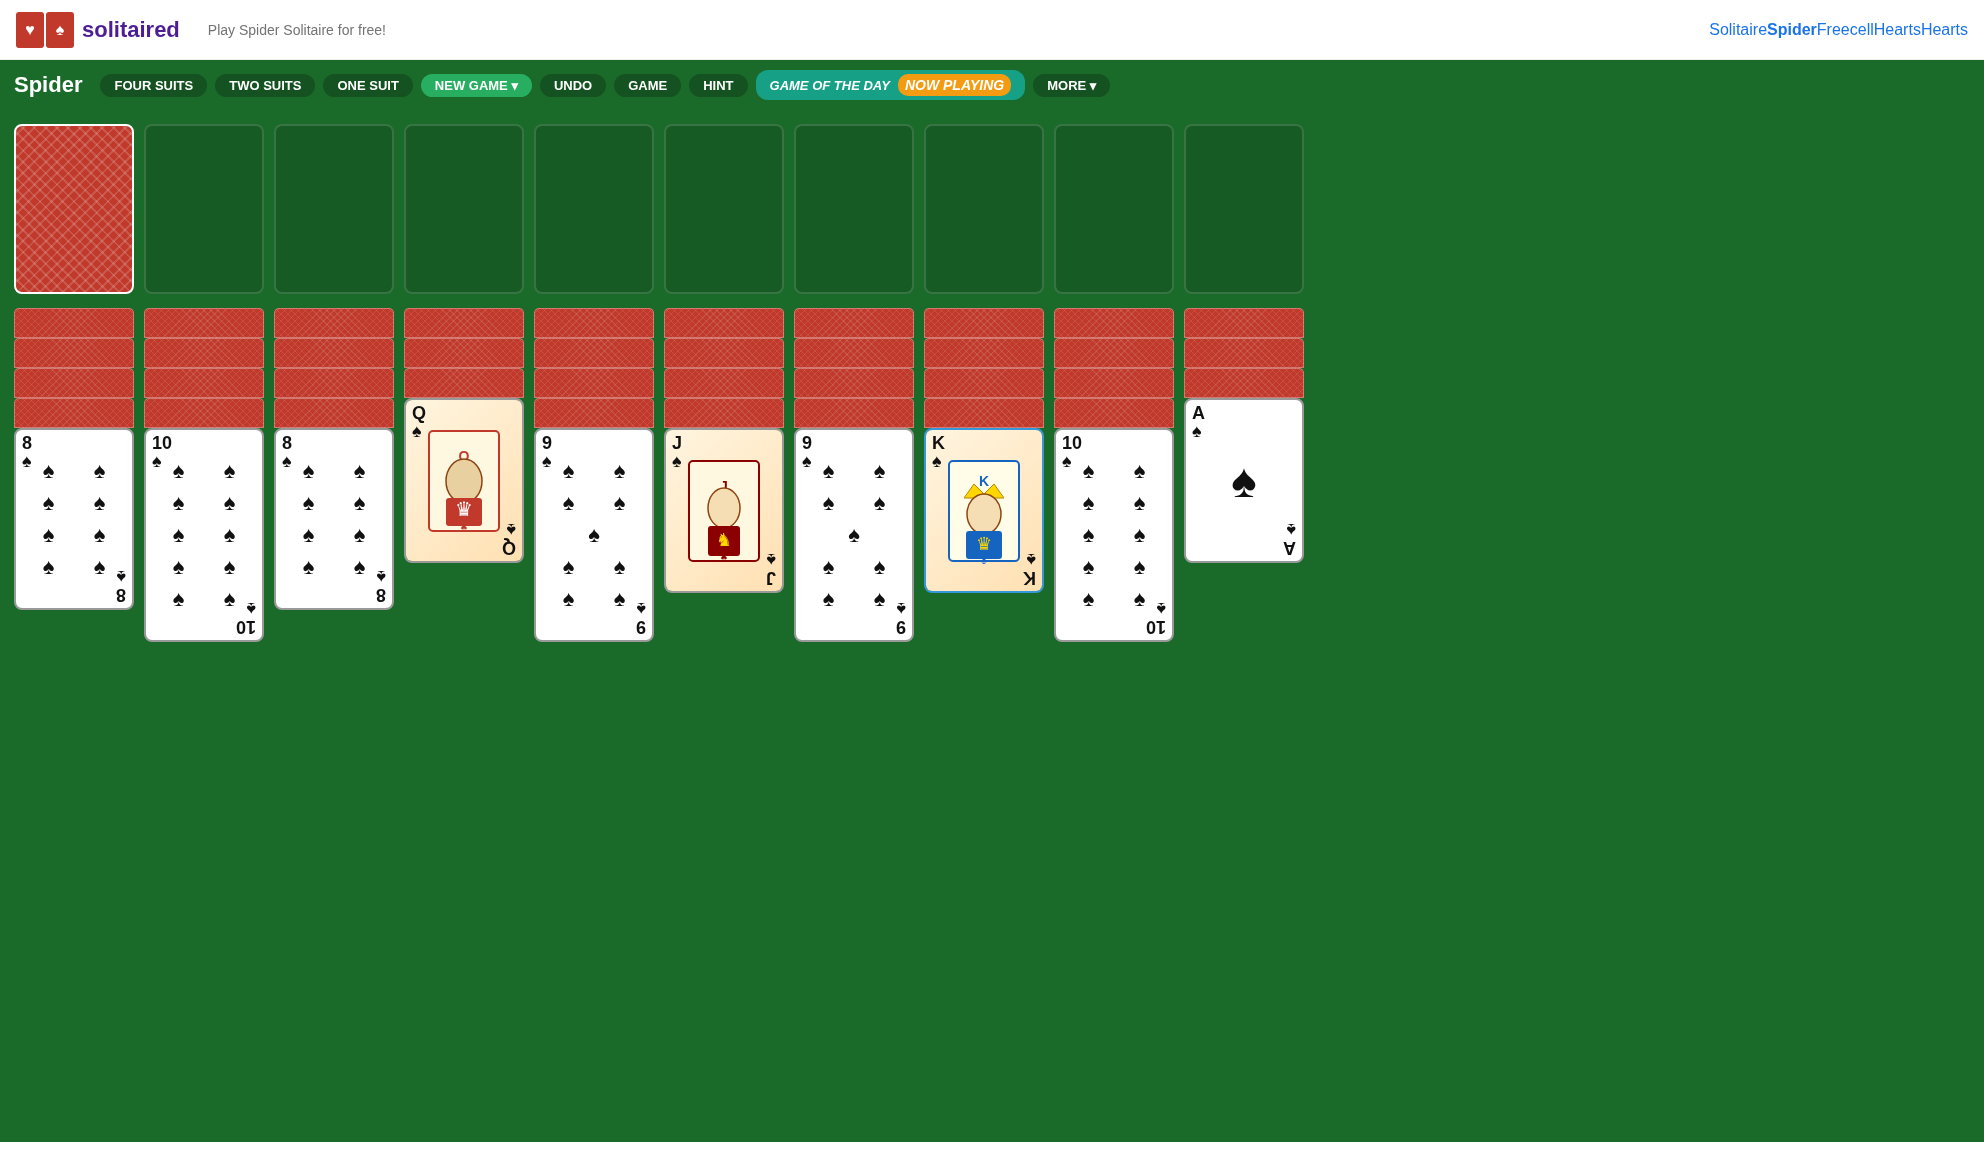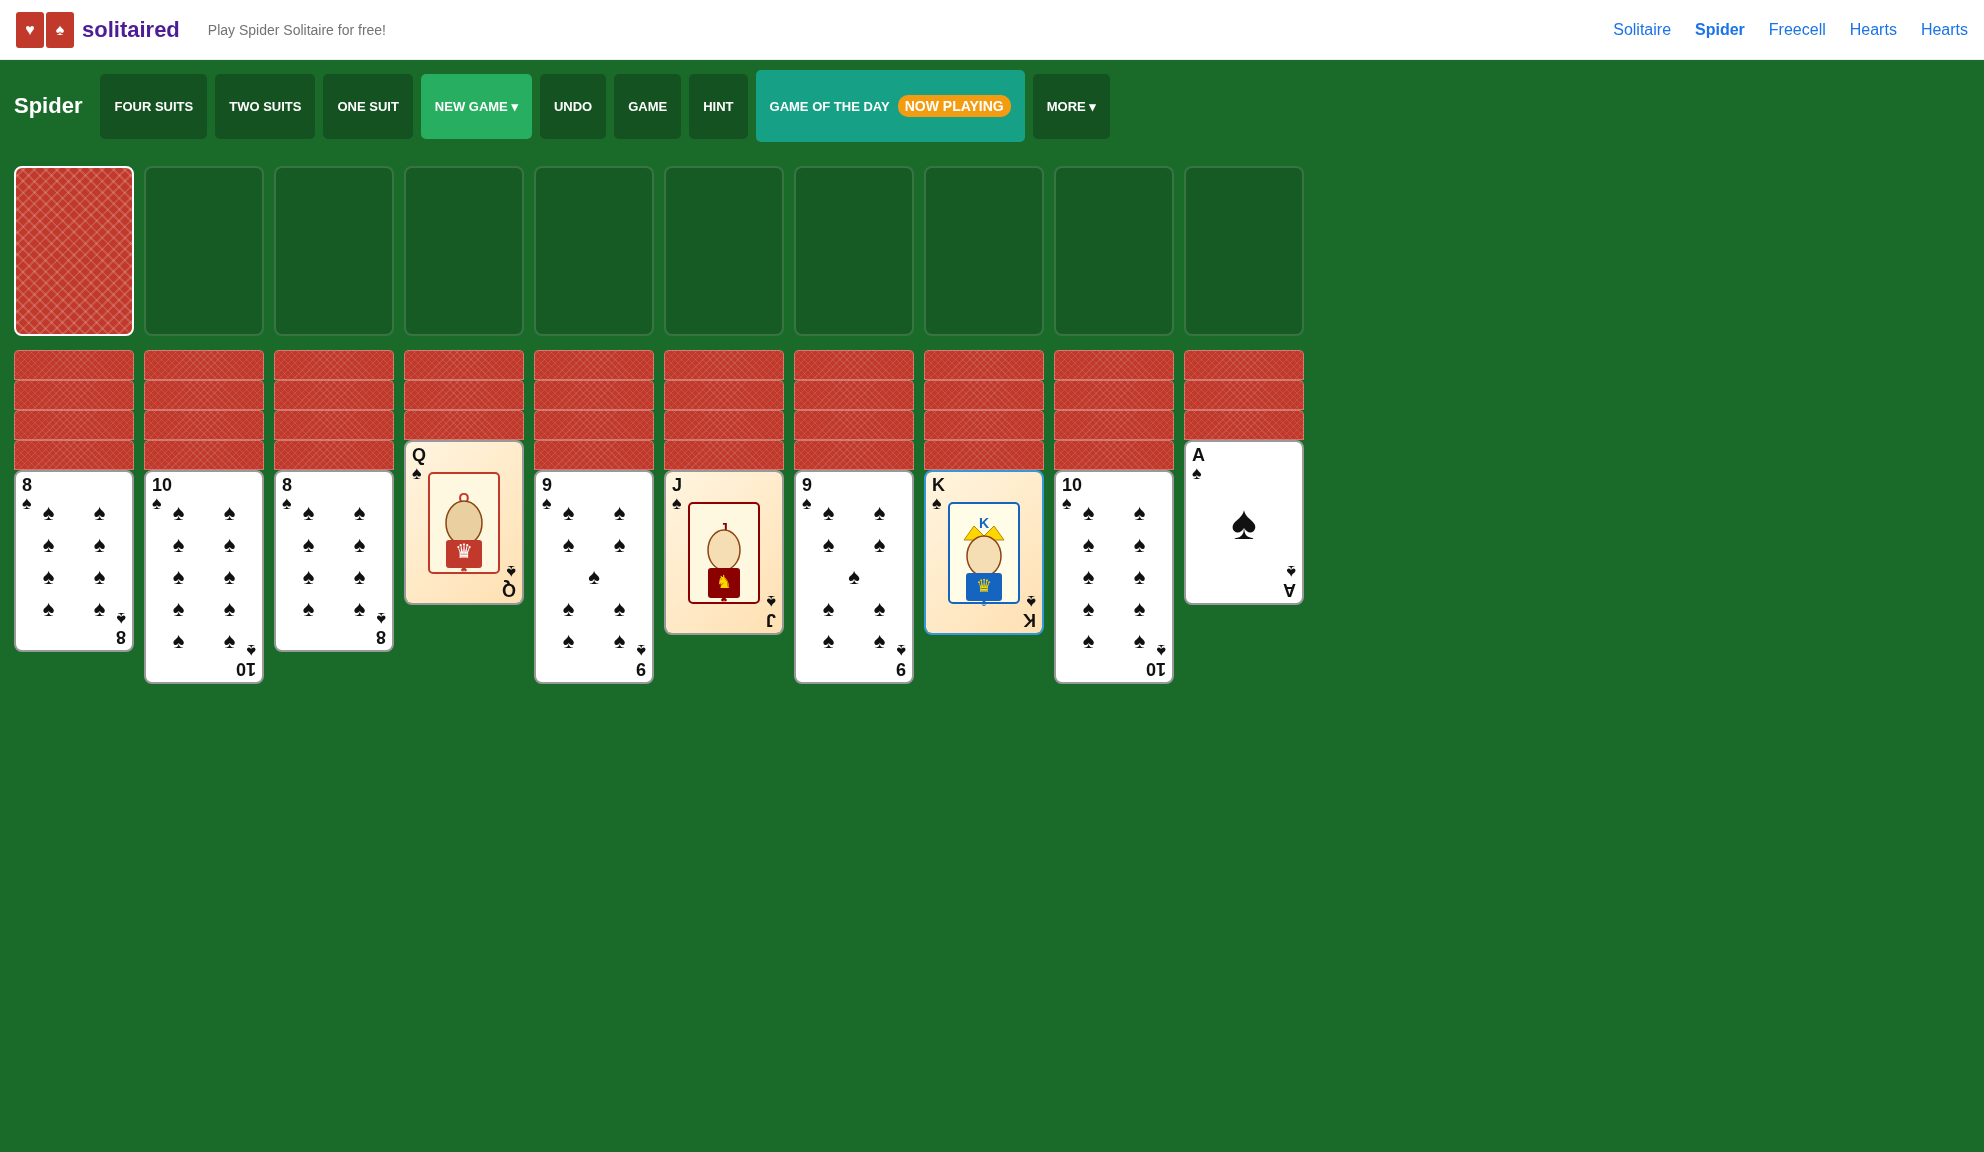--- a/index.html
+++ b/index.html
@@ -42,21 +42,20 @@
       color: #4c1d95;
     }
     #tagline {
       font-size: 14px;
       color: #737373;
       margin-left: 8px;
     }
     #nav {
       margin-left: auto;
       display: flex;
-      gap: 24px;
       align-items: flex-start;
     }
     .nav-link {
       font-size: 16px;
       color: #1a73e8;
       text-decoration: none;
       cursor: pointer;
     }
     .nav-link.active {
       font-weight: bold;
@@ -72,23 +71,23 @@
       gap: 8px;
       flex-wrap: wrap;
     }
     #page-title {
       color: white;
       font-size: 22px;
       font-weight: bold;
       margin-right: 10px;
     }
     .btn {
-      padding: 25px 14px;
+      padding: 4px 14px;
       border: none;
-      border-radius: 5px;
+      border-radius: 12px;
       cursor: pointer;
       font-size: 13px;
       font-weight: bold;
     }
     .btn-dark {
       background: #155222;
       color: white;
     }
     .btn-green {
       background: #27ae60;
@@ -102,20 +101,21 @@
       padding: 3px 7px;
       border-radius: 10px;
       margin-left: 4px;
     }
     .btn-gotd {
       background: #16a085;
       color: white;
       display: flex;
       align-items: center;
       gap: 4px;
+      font-style: italic;
     }
 
     
     #game-area {
       background: #1a6b2a;
       min-height: calc(100vh - 120px);
       padding: 14px;
     }
 
     

